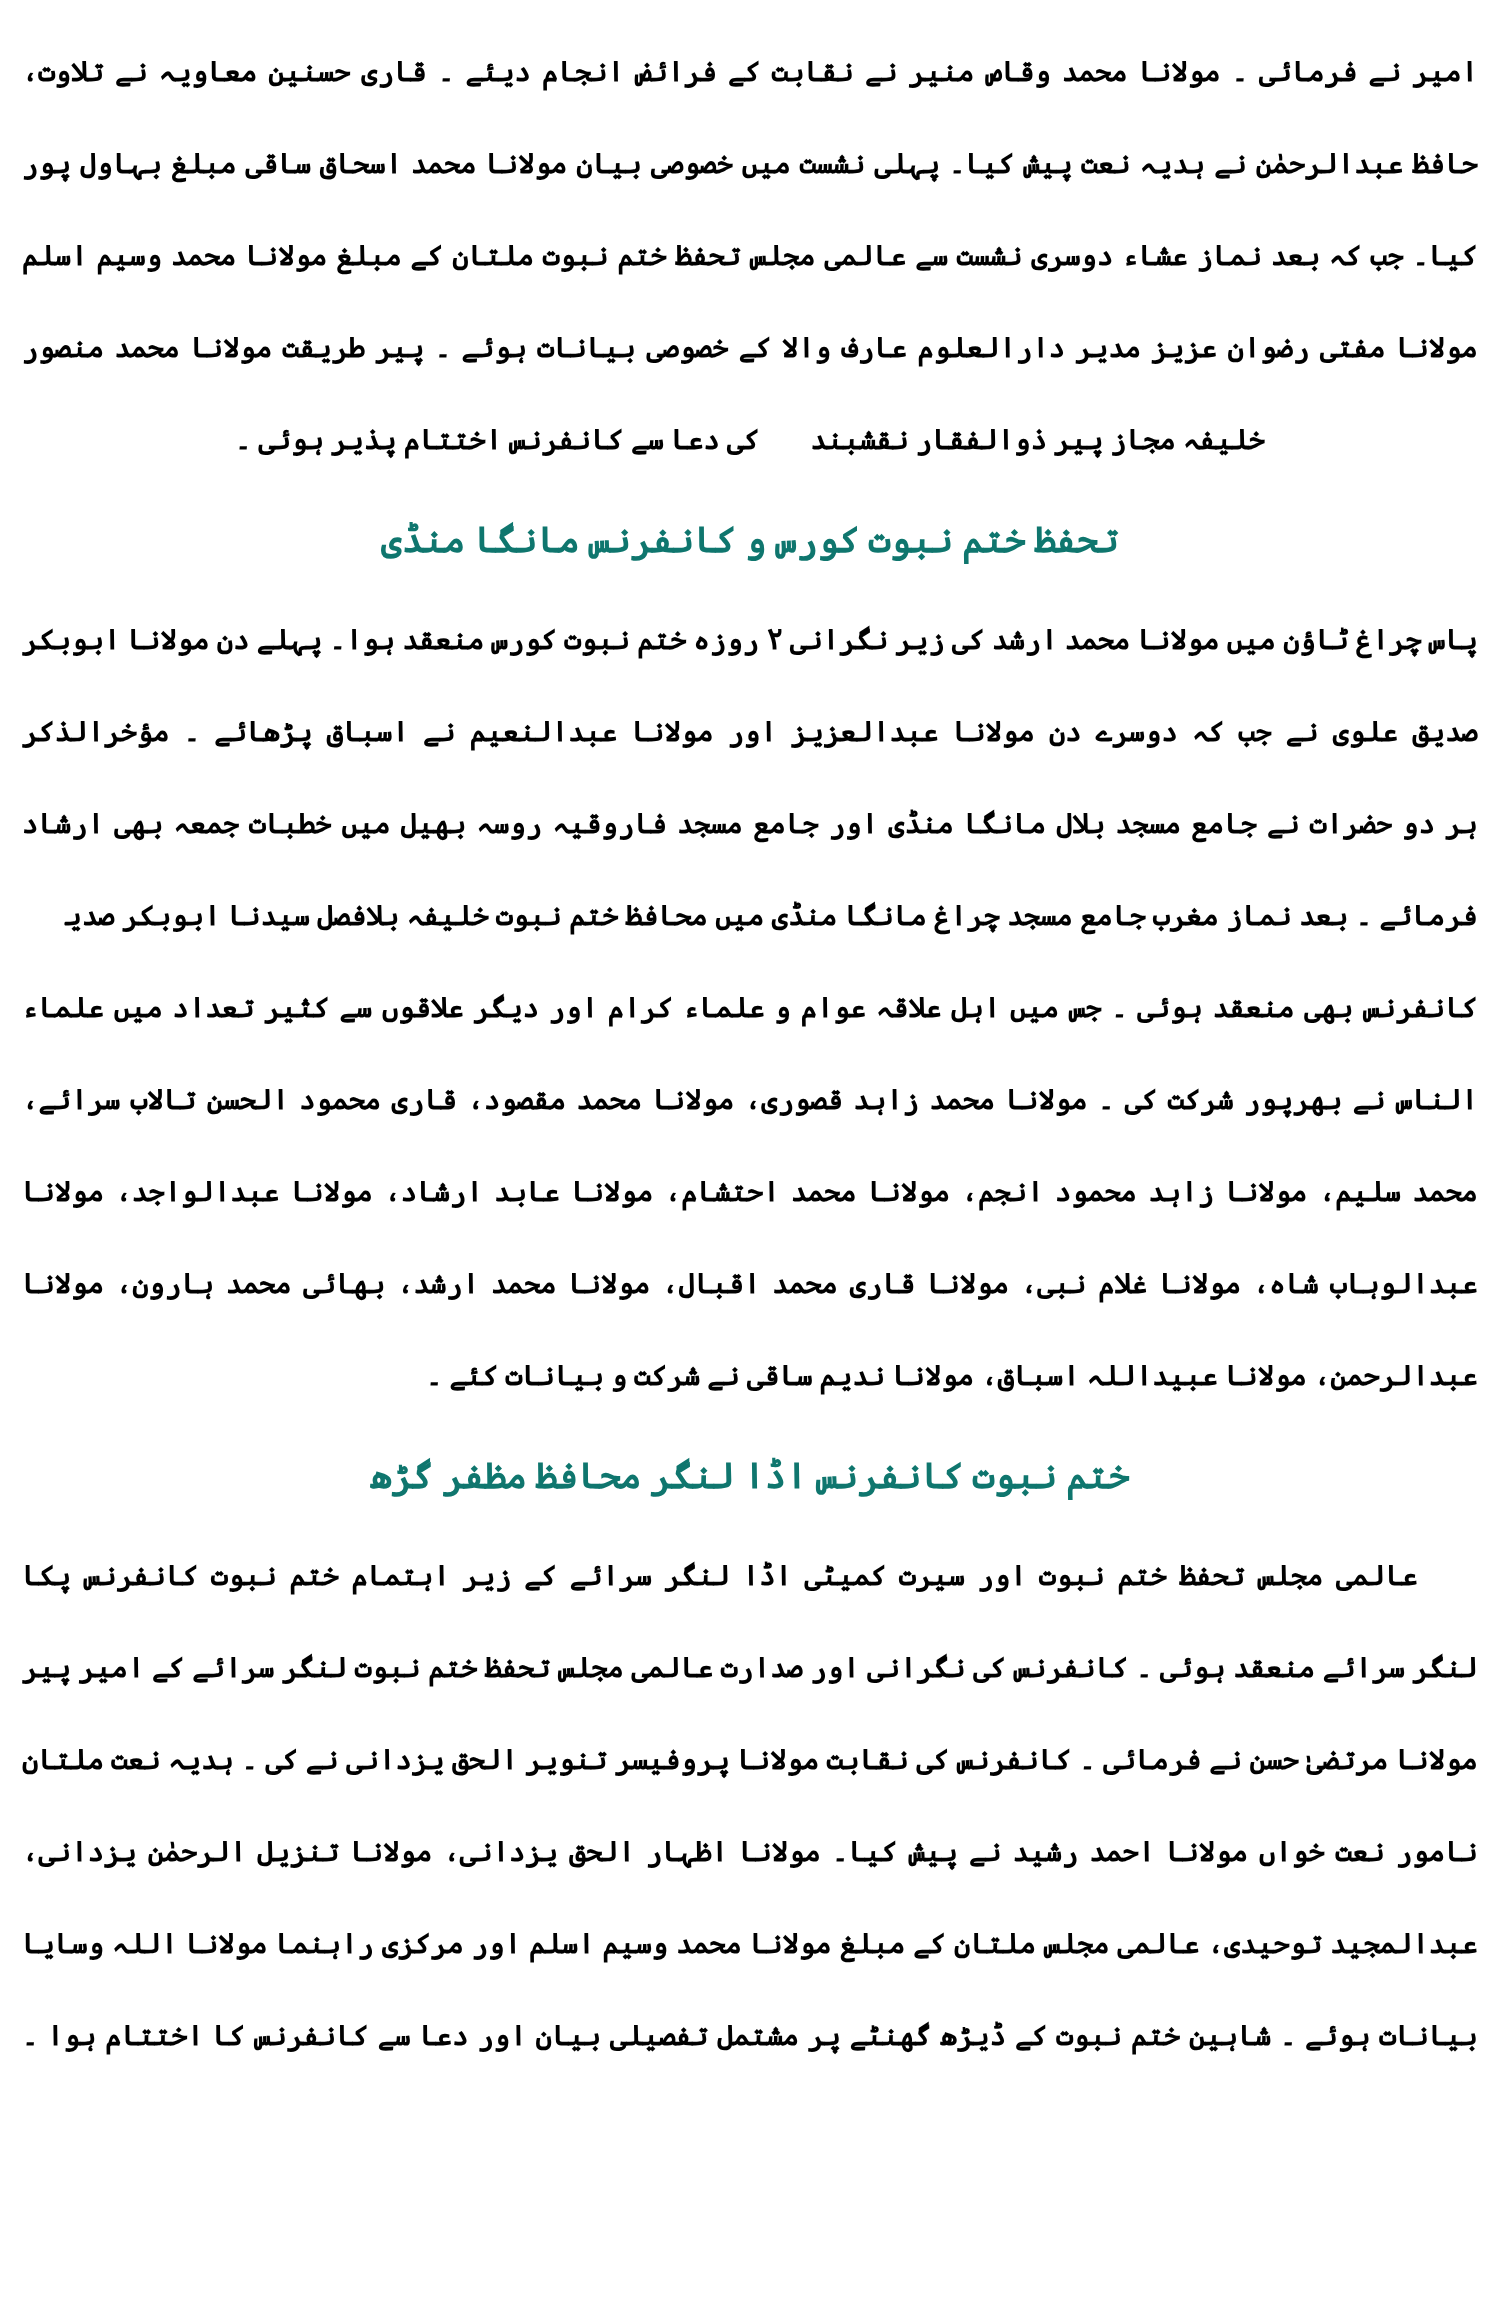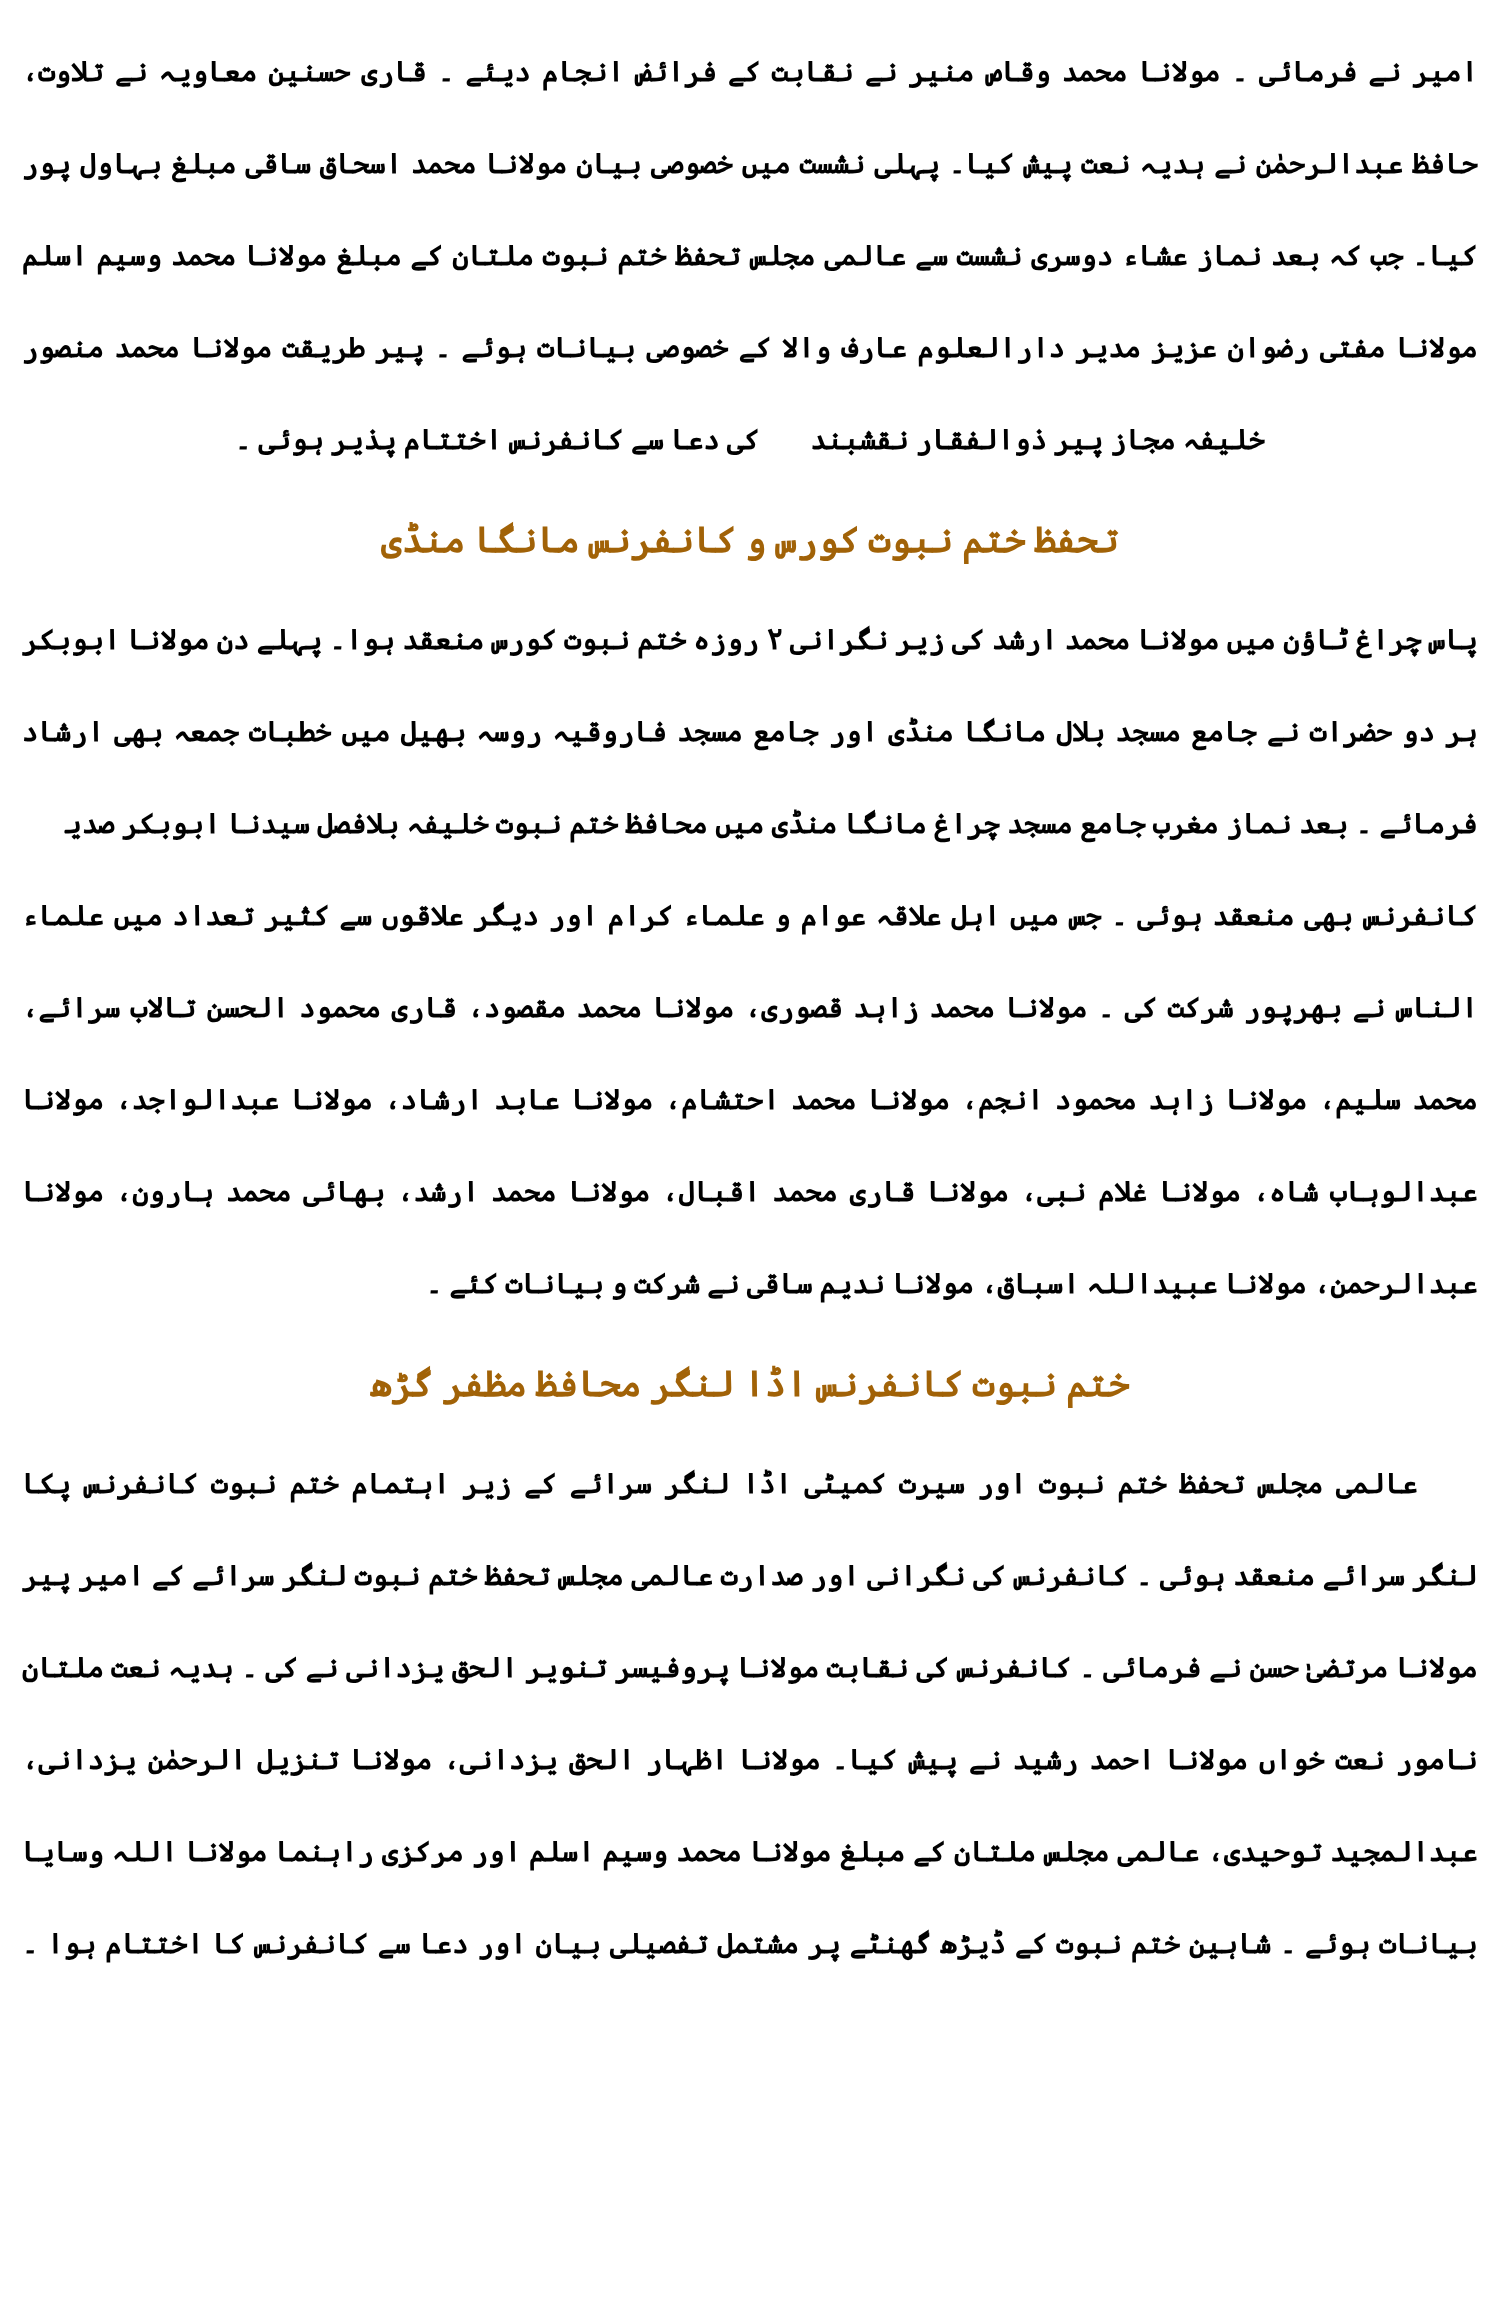--- a/index.html
+++ b/index.html
@@ -45,39 +45,40 @@
     padding-right: 60px;
   }
   .section-heading {
     display: block;
     height: 108px;
     line-height: 108px;
     font-size: 36px;
     font-weight: bold;
     text-align: center;
     text-align-last: center;
-    color: #a16207;
+    color: #0f766e;
     letter-spacing: 1px;
   }
 </style>
 </head>
 <body>
 
 <div class="page">
   <div id="doc-root">
       <div>
         <div class="text-line align-justify">امیر نے فرمائی ۔ مولانا محمد وقاص منیر نے نقابت کے فرائض انجام دیئے ۔ قاری حسنین معاویہ نے تلاوت،</div>
         <div class="text-line align-justify">حافظ عبدالرحمٰن نے ہدیہ نعت پیش کیا۔ پہلی نشست میں خصوصی بیان مولانا محمد اسحاق ساقی مبلغ بہاول پور نے</div>
         <div class="text-line align-justify">کیا۔ جب کہ بعد نماز عشاء دوسری نشست سے عالمی مجلس تحفظ ختم نبوت ملتان کے مبلغ مولانا محمد وسیم اسلم اور</div>
         <div class="text-line align-justify">مولانا مفتی رضوان عزیز مدیر دارالعلوم عارف والا کے خصوصی بیانات ہوئے ۔ پیر طریقت مولانا محمد منصور</div>
         <div class="text-line align-center">خلیفہ مجاز پیر ذوالفقار نقشبندیؒ کی دعا سے کانفرنس اختتام پذیر ہوئی ۔</div>
       </div>
       <div class="section-heading">تحفظ ختم نبوت کورس و کانفرنس مانگا منڈی</div>
       <div>
         <div class="text-line align-justify">پاس چراغ ٹاؤن میں مولانا محمد ارشد کی زیر نگرانی ۲ روزہ ختم نبوت کورس منعقد ہوا۔ پہلے دن مولانا ابوبکر</div>
+        <div class="text-line align-justify">صدیق علوی نے جب کہ دوسرے دن مولانا عبدالعزیز اور مولانا عبدالنعیم نے اسباق پڑھائے ۔ مؤخرالذکر</div>
         <div class="text-line align-justify">ہر دو حضرات نے جامع مسجد بلال مانگا منڈی اور جامع مسجد فاروقیہ روسہ بھیل میں خطبات جمعہ بھی ارشاد</div>
         <div class="text-line align-justify">فرمائے ۔ بعد نماز مغرب جامع مسجد چراغ مانگا منڈی میں محافظ ختم نبوت خلیفہ بلافصل سیدنا ابوبکر صدیقؓ</div>
         <div class="text-line align-justify">کانفرنس بھی منعقد ہوئی ۔ جس میں اہل علاقہ عوام و علماء کرام اور دیگر علاقوں سے کثیر تعداد میں علماء اور عوام</div>
         <div class="text-line align-justify">الناس نے بھرپور شرکت کی ۔ مولانا محمد زاہد قصوری، مولانا محمد مقصود، قاری محمود الحسن تالاب سرائے، مولانا</div>
         <div class="text-line align-justify">محمد سلیم، مولانا زاہد محمود انجم، مولانا محمد احتشام، مولانا عابد ارشاد، مولانا عبدالواجد، مولانا احسان اللہ، سید</div>
         <div class="text-line align-justify">عبدالوہاب شاہ، مولانا غلام نبی، مولانا قاری محمد اقبال، مولانا محمد ارشد، بھائی محمد ہارون، مولانا ابوبکر</div>
         <div class="text-line align-start">عبدالرحمن، مولانا عبیداللہ اسباق، مولانا ندیم ساقی نے شرکت و بیانات کئے ۔</div>
       </div>
       <div class="section-heading">ختم نبوت کانفرنس اڈا لنگر محافظ مظفر گڑھ</div>
       <div>

